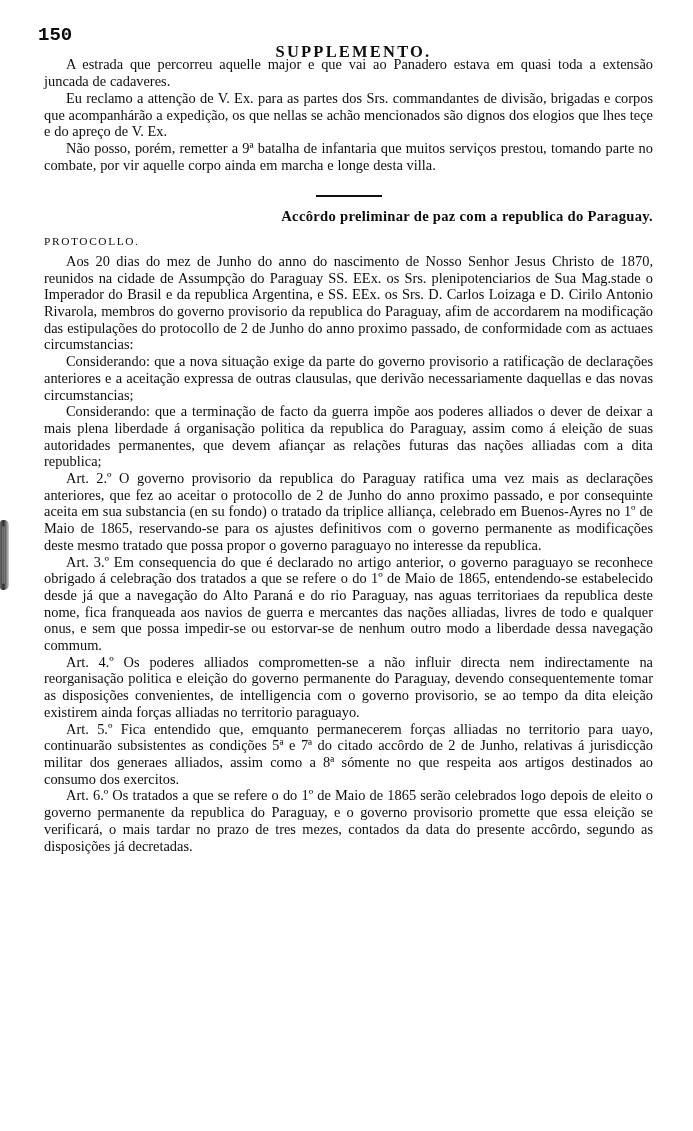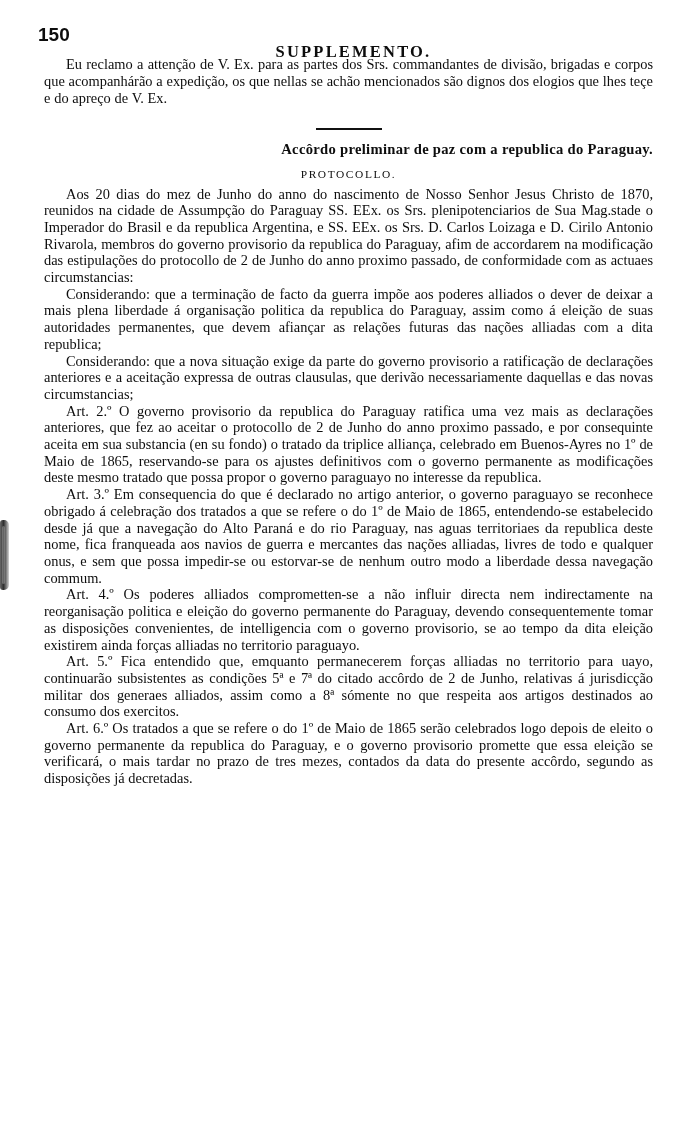--- a/index.html
+++ b/index.html
@@ -27,21 +27,21 @@
     height: 34px;
     margin: 22px 0 0 0;
   }
   .folio {
     position: absolute;
     left: 38px;
     top: 2px;
     font-size: 19px;
     font-weight: bold;
     letter-spacing: 0px;
-    font-family: Liberation Sans, sans-serif;
+    font-family: Liberation Mono, monospace;
   }
   .header-title {
     position: absolute;
     left: 0;
     right: 0;
     top: 20px;
     text-align: center;
     font-size: 16.5px;
     font-weight: bold;
     letter-spacing: 2.2px;
@@ -75,21 +75,20 @@
     background: #111;
   }
   h2.section-title {
     text-align: right;
     font-size: 14.6px;
     font-weight: bold;
     margin: 2px 0 10px 0;
     letter-spacing: 0.3px;
   }
   h3.subsection-title {
-    text-align: center;
     font-size: 11.4px;
     font-weight: normal;
     letter-spacing: 1.6px;
     margin: 6px 0 6px 0;
   }
   .italic { font-style: italic; }
   .spine {
     position: absolute;
     left: 0;
     top: 498px;
@@ -114,30 +113,32 @@
 
   <div class="spine"></div>
 
   <div class="header-row">
     <div class="folio">150</div>
     <div class="header-title">SUPPLEMENTO.</div>
   </div>
 
   <div class="body">
 
+    <p class="para">A estrada que percorreu aquelle major e que vai ao Panadero estava em quasi toda a extensão juncada de cadaveres.</p>
     <p class="para">Eu reclamo a attenção de V. Ex. para as partes dos Srs. commandantes de divisão, brigadas e corpos que acompanhárão a expedição, os que nellas se achão mencionados são dignos dos elogios que lhes teçe e do apreço de V. Ex.</p>
+    <p class="para">Não posso, porém, remetter a 9ª batalha de infantaria que muitos serviços prestou, tomando parte no combate, por vir aquelle corpo ainda em marcha e longe desta villa.</p>
 
     <div class="rule-wrap"><span class="rule"></span></div>
 
     <h2 class="section-title">Accôrdo preliminar de paz com a republica do Paraguay.</h2>
     <h3 class="subsection-title">PROTOCOLLO.</h3>
 
     <p class="para tight">Aos 20 dias do mez de Junho do anno do nascimento de Nosso Senhor Jesus Christo de 1870, reunidos na cidade de Assumpção do Paraguay SS. EEx. os Srs. plenipotenciarios de Sua Mag.stade o Imperador do Brasil e da republica Argentina, e SS. EEx. os Srs. D. Carlos Loizaga e D. Cirilo Antonio Rivarola, membros do governo provisorio da republica do Paraguay, afim de accordarem na modificação das estipulações do protocollo de 2 de Junho do anno proximo passado, de conformidade com as actuaes circumstancias:</p>
+    <p class="para tight">Considerando: que a nova situação exige da parte do governo provisorio a ratificação de declarações anteriores e a aceitação expressa de outras clausulas, que derivão necessariamente daquellas e das novas circumstancias;</p>
     <p class="para tight">Considerando: que a terminação de facto da guerra impõe aos poderes alliados o dever de deixar a mais plena liberdade á organisação politica da republica do Paraguay, assim como á eleição de suas autoridades permanentes, que devem afiançar as relações futuras das nações alliadas com a dita republica;</p>
-    <p class="para tight">Considerando: que a nova situação exige da parte do governo provisorio a ratificação de declarações anteriores e a aceitação expressa de outras clausulas, que derivão necessariamente daquellas e das novas circumstancias;</p>
     <p class="para tight">Art. 2.º  O governo provisorio da republica do Paraguay ratifica uma vez mais as declarações anteriores, que fez ao aceitar o protocollo de 2 de Junho do anno proximo passado, e por consequinte aceita em sua substancia (en su fondo) o tratado da triplice alliança, celebrado em Buenos-Ayres no 1º de Maio de 1865, reservando-se para os ajustes definitivos com o governo permanente as modificações deste mesmo tratado que possa propor o governo paraguayo no interesse da republica.</p>
     <p class="para tight">Art. 3.º  Em consequencia do que é declarado no artigo anterior, o governo paraguayo se reconhece obrigado á celebração dos tratados a que se refere o do 1º de Maio de 1865, entendendo-se estabelecido desde já que a navegação do Alto Paraná e do rio Paraguay, nas aguas territoriaes da republica deste nome, fica franqueada aos navios de guerra e mercantes das nações alliadas, livres de todo e qualquer onus, e sem que possa impedir-se ou estorvar-se de nenhum outro modo a liberdade dessa navegação commum.</p>
     <p class="para tight">Art. 4.º  Os poderes alliados comprometten-se a não influir directa nem indirectamente na reorganisação politica e eleição do governo permanente do Paraguay, devendo consequentemente tomar as disposições convenientes, de intelligencia com o governo provisorio, se ao tempo da dita eleição existirem ainda forças alliadas no territorio paraguayo.</p>
     <p class="para tight">Art. 5.º  Fica entendido que, emquanto permanecerem forças alliadas no territorio para uayo, continuarão subsistentes as condições 5ª e 7ª do citado accôrdo de 2 de Junho, relativas á jurisdicção militar dos generaes alliados, assim como a 8ª sómente no que respeita aos artigos destinados ao consumo dos exercitos.</p>
     <p class="para tight">Art. 6.º  Os tratados a que se refere o do 1º de Maio de 1865 serão celebrados logo depois de eleito o governo permanente da republica do Paraguay, e o governo provisorio promette que essa eleição se verificará, o mais tardar no prazo de tres mezes, contados da data do presente accôrdo, segundo as disposições já decretadas.</p>
 
   </div>
 </div>
 
 </body></html>

